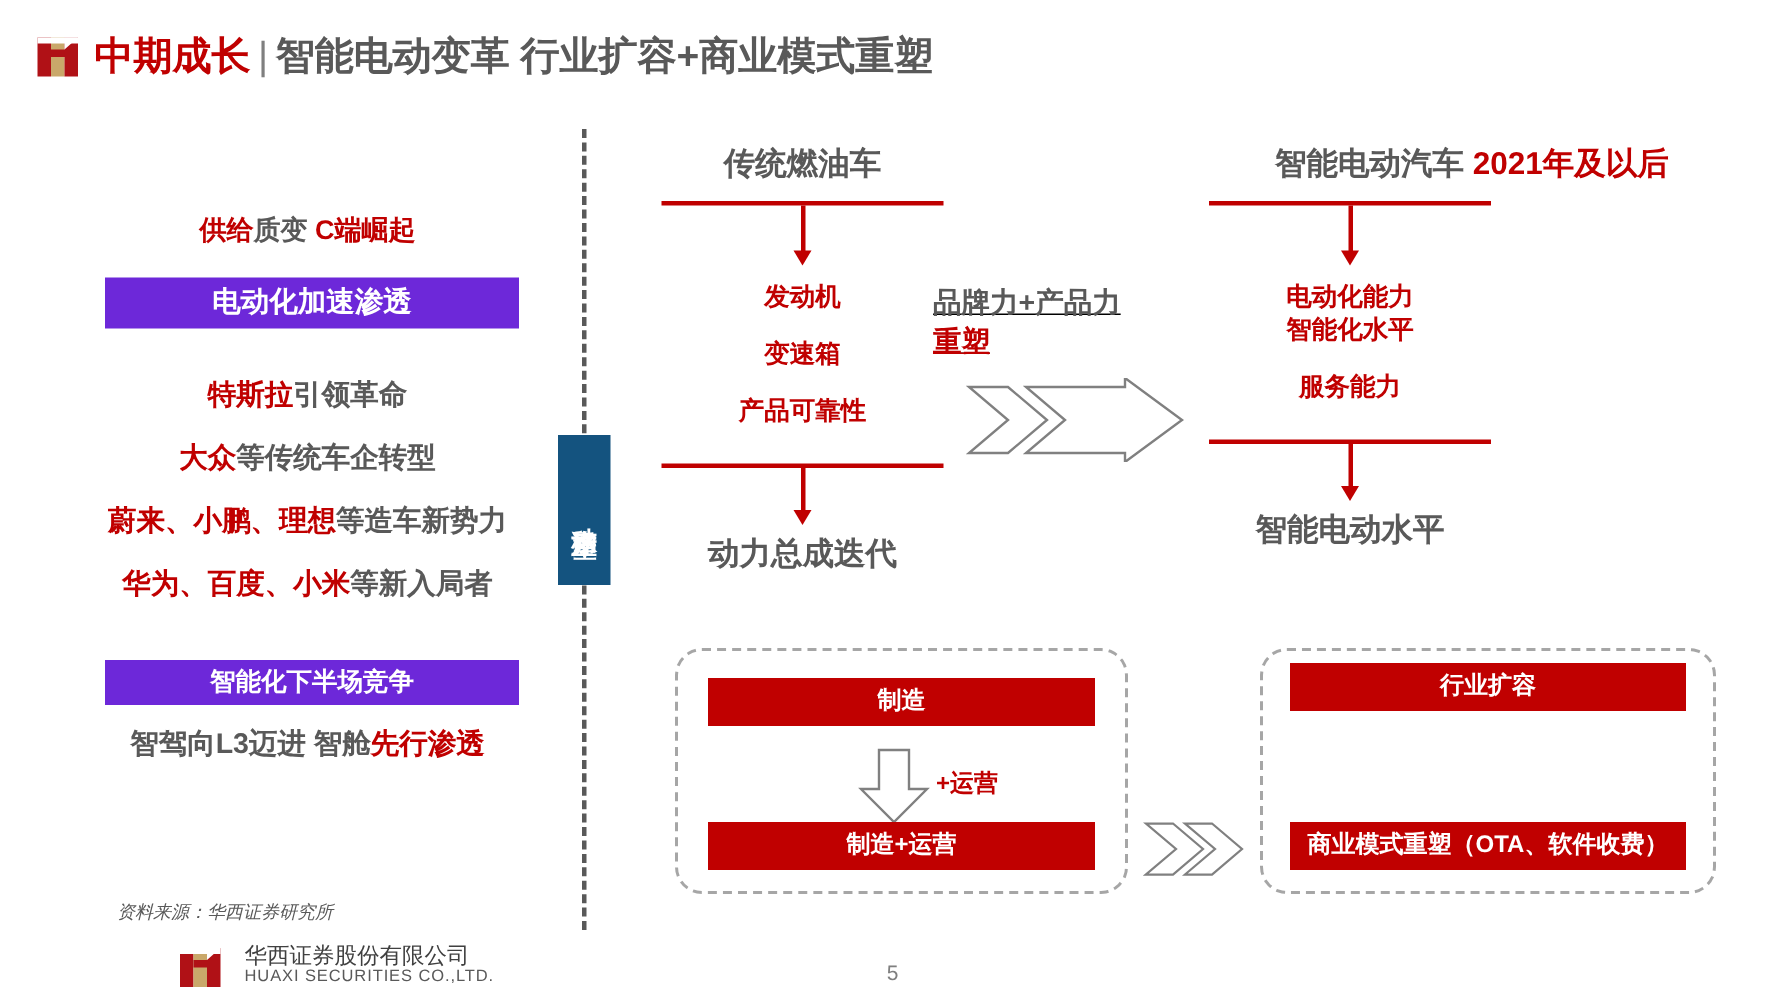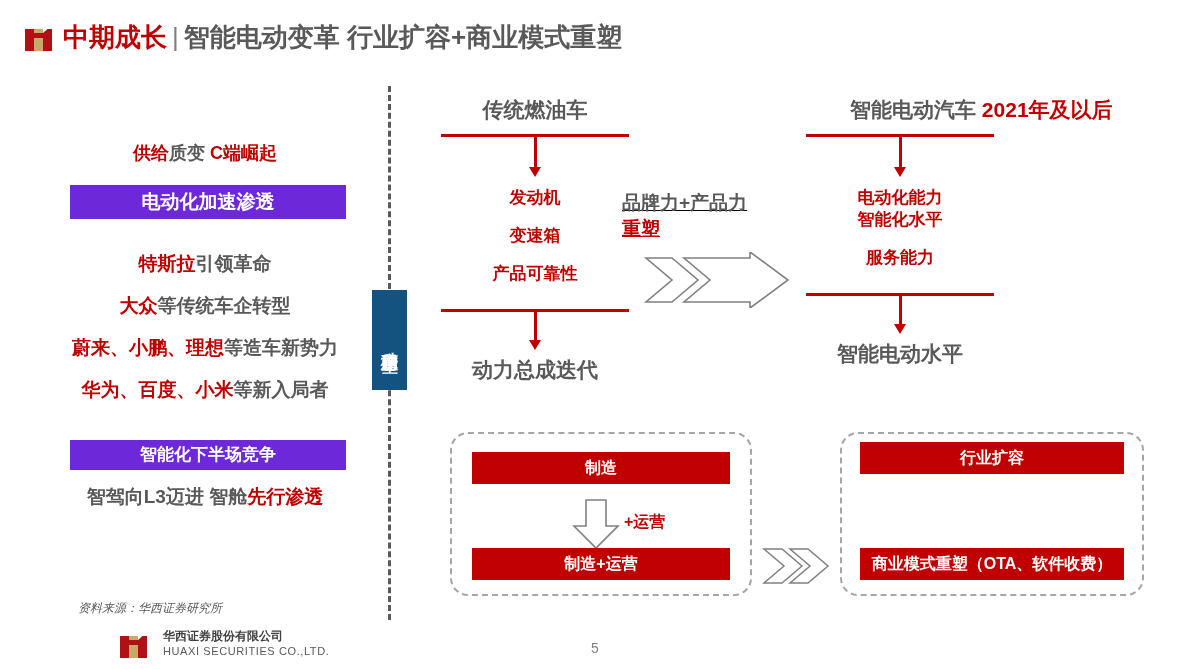--- a/index.html
+++ b/index.html
@@ -75,21 +75,21 @@
   
   .card{position:absolute;border:2px dashed #A6A6A6;border-radius:18px;
     background:#ffffff;}
   .card-bar{position:absolute;background:#C00000;color:#ffffff;font-weight:bold;
     text-align:center;white-space:nowrap;font-size:16px;}
 
   .dn-arrow{position:absolute;}
 
   
   .footer-logo{position:absolute;left:118px;top:628px;width:200px;height:34px;}
-  .fl-cn{position:absolute;left:45px;top:0px;font-size:12px;font-weight:bold;
+  .fl-cn{position:absolute;left:45px;top:0px;font-size:15px;font-weight:normal;
     color:#404040;white-space:nowrap;font-family:"Liberation Serif",serif;}
   .fl-en{position:absolute;left:45px;top:17px;font-size:11px;color:#595959;
     letter-spacing:.6px;white-space:nowrap;}
   .page-num{position:absolute;left:578px;top:640px;width:34px;text-align:center;
     font-size:14px;color:#7F7F7F;}
 </style>
 </head>
 <body>
 
 <div class="slide">

